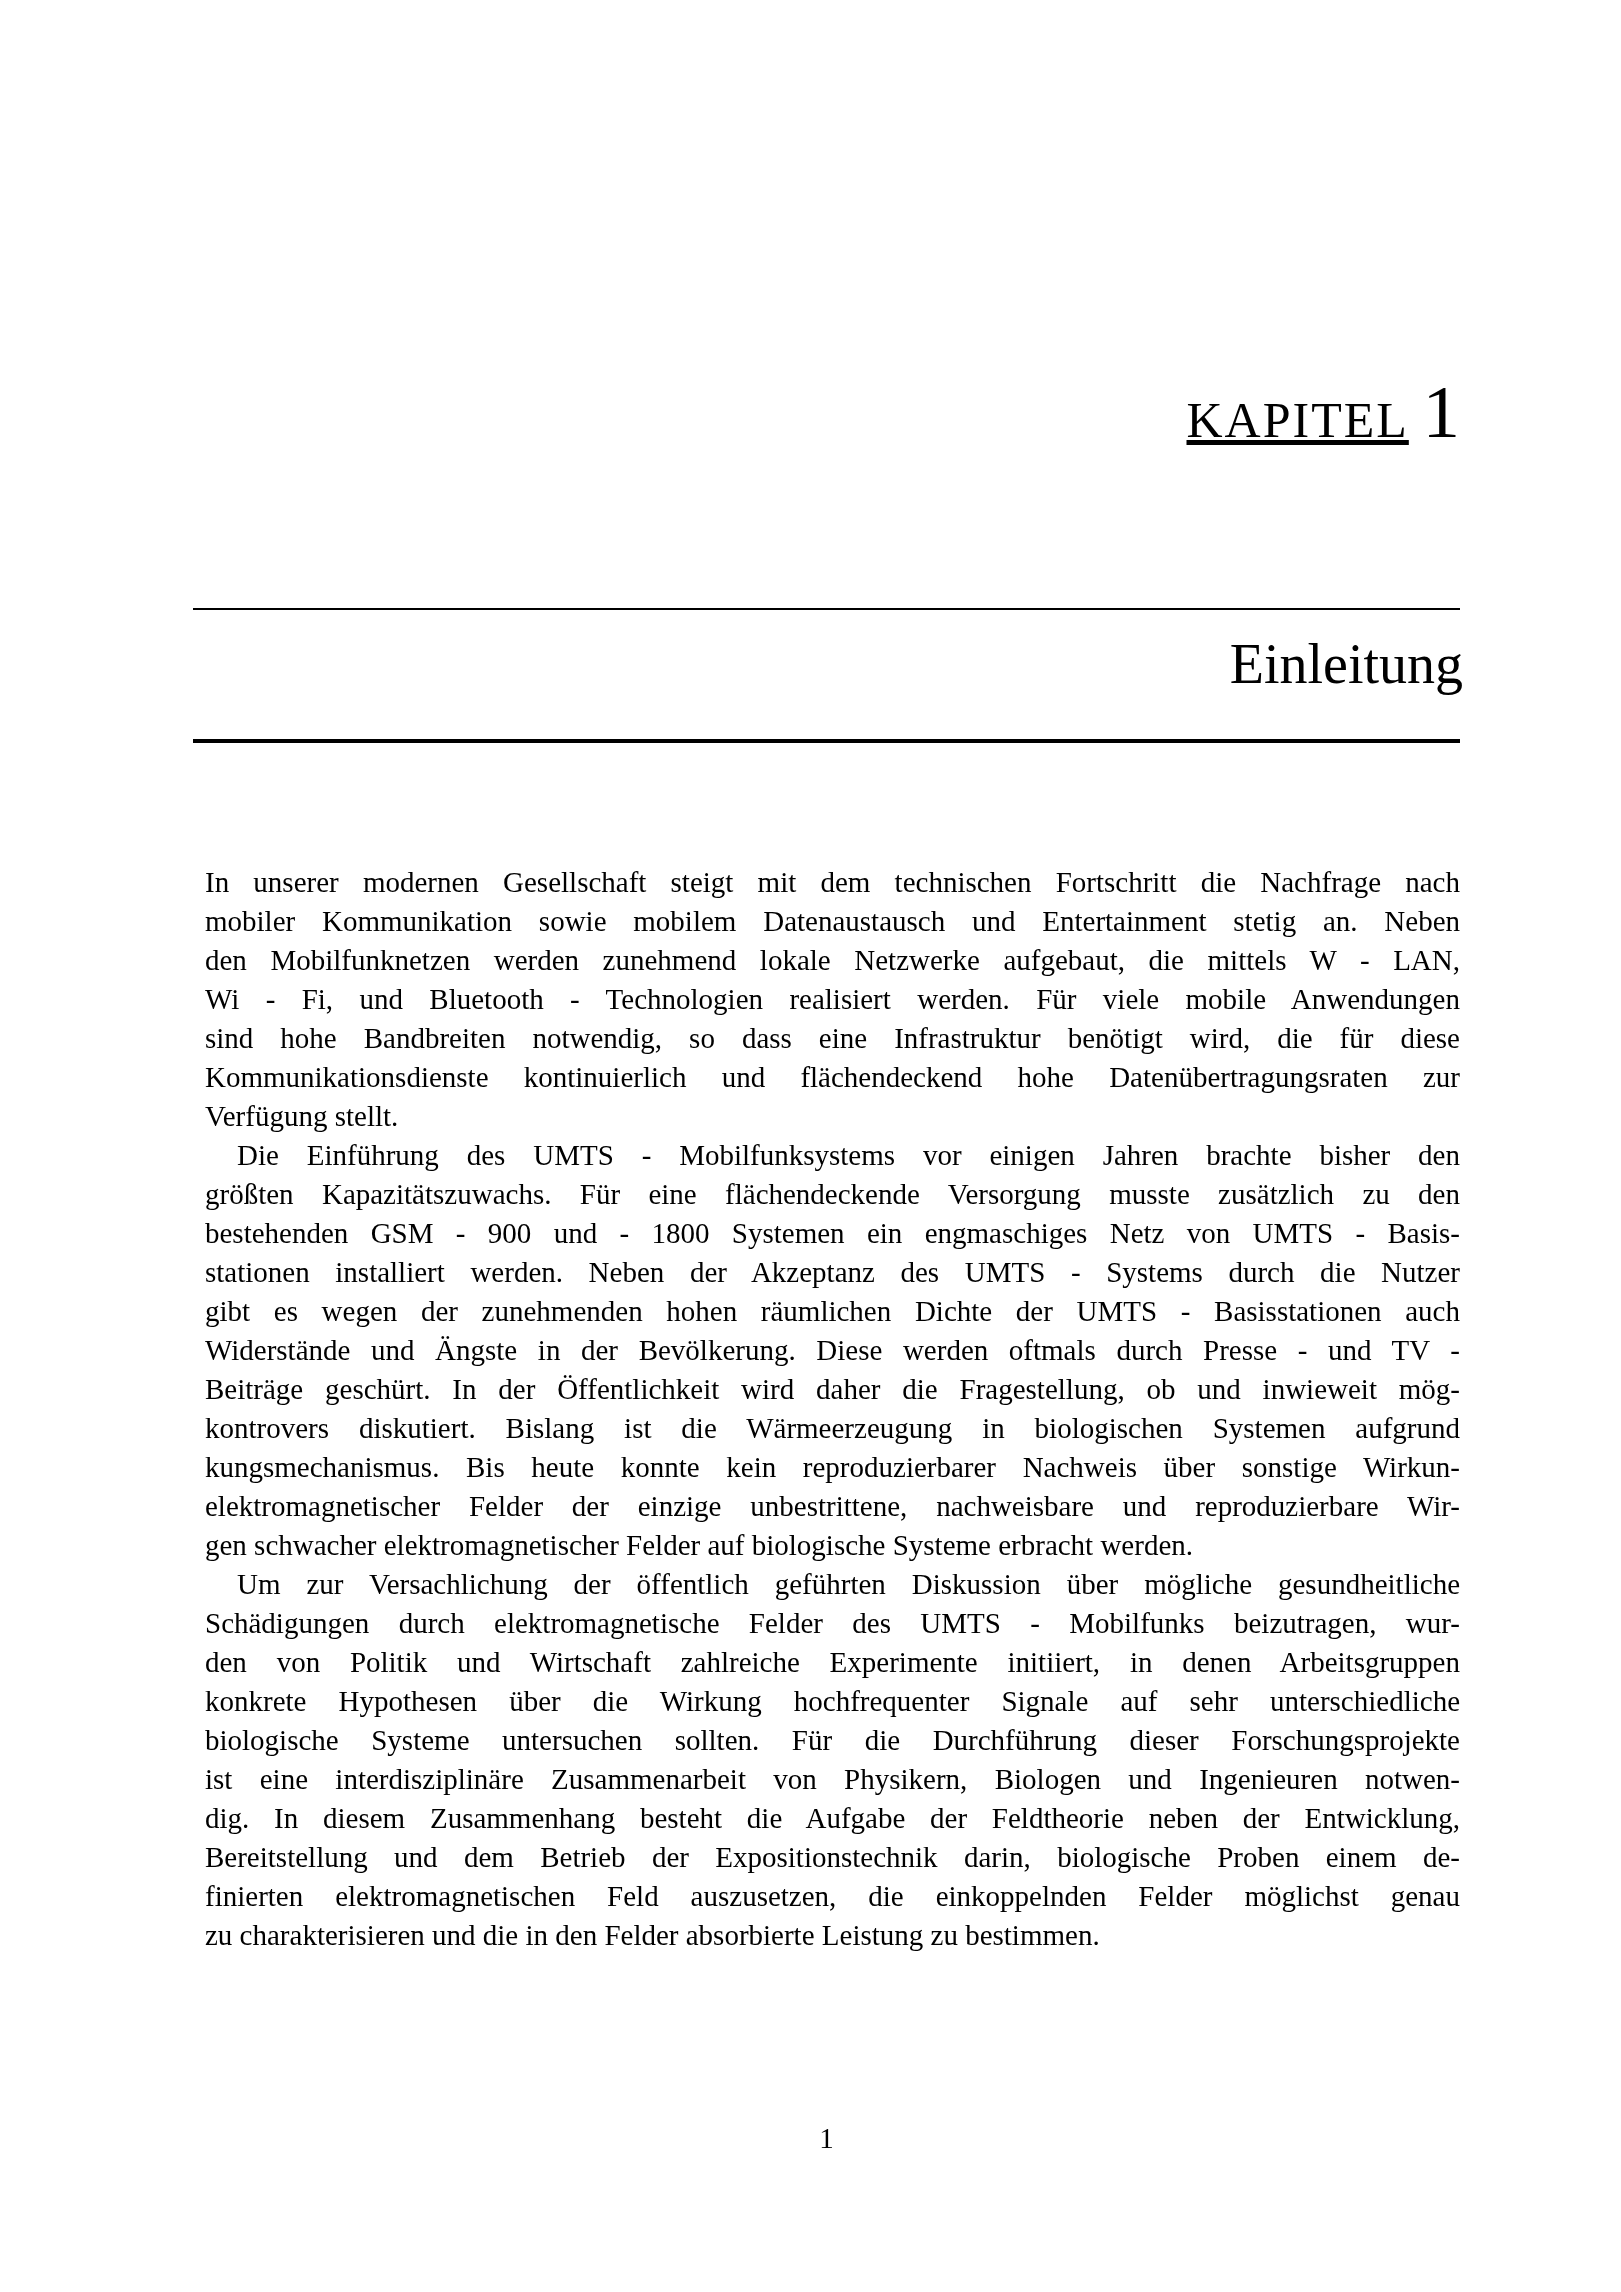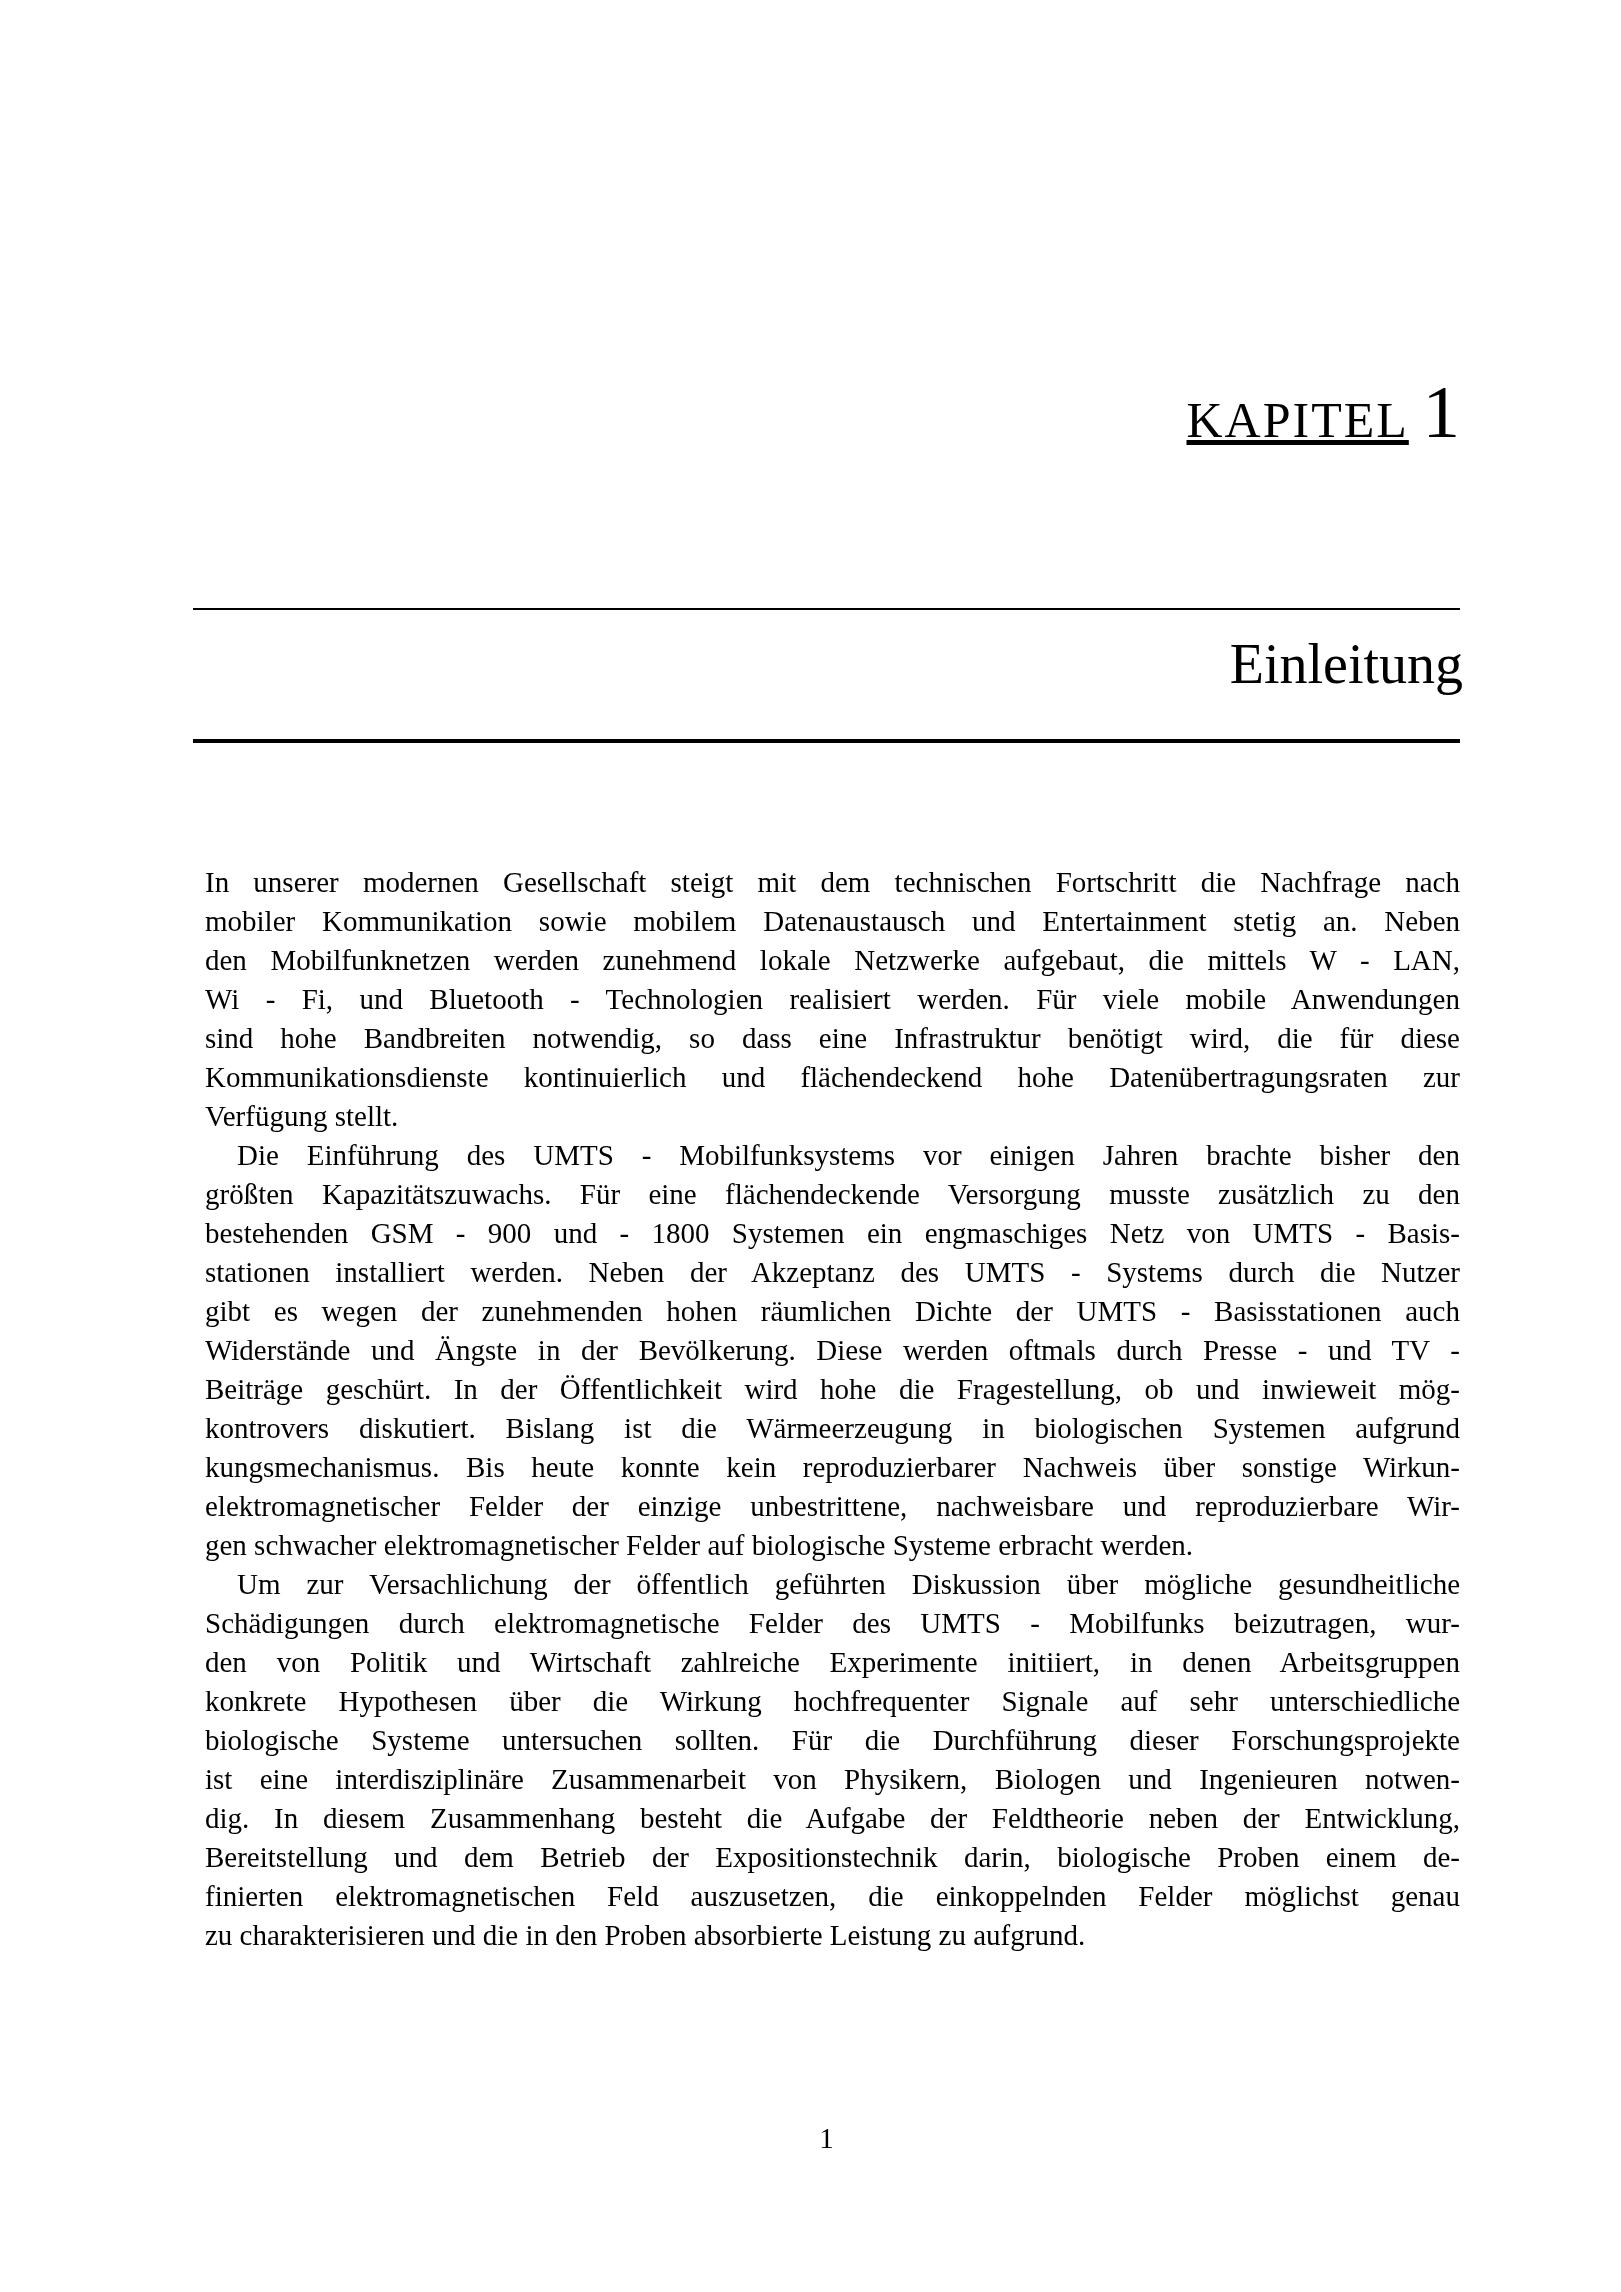--- a/index.html
+++ b/index.html
@@ -77,33 +77,33 @@
       <div class="line">Wi - Fi, und Bluetooth - Technologien realisiert werden. Für viele mobile Anwendungen</div>
       <div class="line">sind hohe Bandbreiten notwendig, so dass eine Infrastruktur benötigt wird, die für diese</div>
       <div class="line">Kommunikationsdienste kontinuierlich und flächendeckend hohe Datenübertragungsraten zur</div>
       <div class="line last">Verfügung stellt.</div>
       <div class="line indent">Die Einführung des UMTS - Mobilfunksystems vor einigen Jahren brachte bisher den</div>
       <div class="line">größten Kapazitätszuwachs. Für eine flächendeckende Versorgung musste zusätzlich zu den</div>
       <div class="line">bestehenden GSM - 900 und - 1800 Systemen ein engmaschiges Netz von UMTS - Basis-</div>
       <div class="line">stationen installiert werden. Neben der Akzeptanz des UMTS - Systems durch die Nutzer</div>
       <div class="line">gibt es wegen der zunehmenden hohen räumlichen Dichte der UMTS - Basisstationen auch</div>
       <div class="line">Widerstände und Ängste in der Bevölkerung. Diese werden oftmals durch Presse - und TV -</div>
-      <div class="line">Beiträge geschürt. In der Öffentlichkeit wird hohe die Fragestellung, ob und inwieweit mög-</div>
+      <div class="line">Beiträge geschürt. In der Öffentlichkeit wird daher die Fragestellung, ob und inwieweit mög-</div>
       <div class="line">kontrovers diskutiert. Bislang ist die Wärmeerzeugung in biologischen Systemen aufgrund</div>
       <div class="line">kungsmechanismus. Bis heute konnte kein reproduzierbarer Nachweis über sonstige Wirkun-</div>
       <div class="line">elektromagnetischer Felder der einzige unbestrittene, nachweisbare und reproduzierbare Wir-</div>
       <div class="line last">gen schwacher elektromagnetischer Felder auf biologische Systeme erbracht werden.</div>
       <div class="line indent">Um zur Versachlichung der öffentlich geführten Diskussion über mögliche gesundheitliche</div>
       <div class="line">Schädigungen durch elektromagnetische Felder des UMTS - Mobilfunks beizutragen, wur-</div>
       <div class="line">den von Politik und Wirtschaft zahlreiche Experimente initiiert, in denen Arbeitsgruppen</div>
       <div class="line">konkrete Hypothesen über die Wirkung hochfrequenter Signale auf sehr unterschiedliche</div>
       <div class="line">biologische Systeme untersuchen sollten. Für die Durchführung dieser Forschungsprojekte</div>
       <div class="line">ist eine interdisziplinäre Zusammenarbeit von Physikern, Biologen und Ingenieuren notwen-</div>
       <div class="line">dig. In diesem Zusammenhang besteht die Aufgabe der Feldtheorie neben der Entwicklung,</div>
       <div class="line">Bereitstellung und dem Betrieb der Expositionstechnik darin, biologische Proben einem de-</div>
       <div class="line">finierten elektromagnetischen Feld auszusetzen, die einkoppelnden Felder möglichst genau</div>
-      <div class="line last">zu charakterisieren und die in den Proben absorbierte Leistung zu aufgrund.</div>
+      <div class="line last">zu charakterisieren und die in den Felder absorbierte Leistung zu bestimmen.</div>
     </div>
 
   <div class="page-number">1</div>
 
 </div>
 
 
 </body></html>

